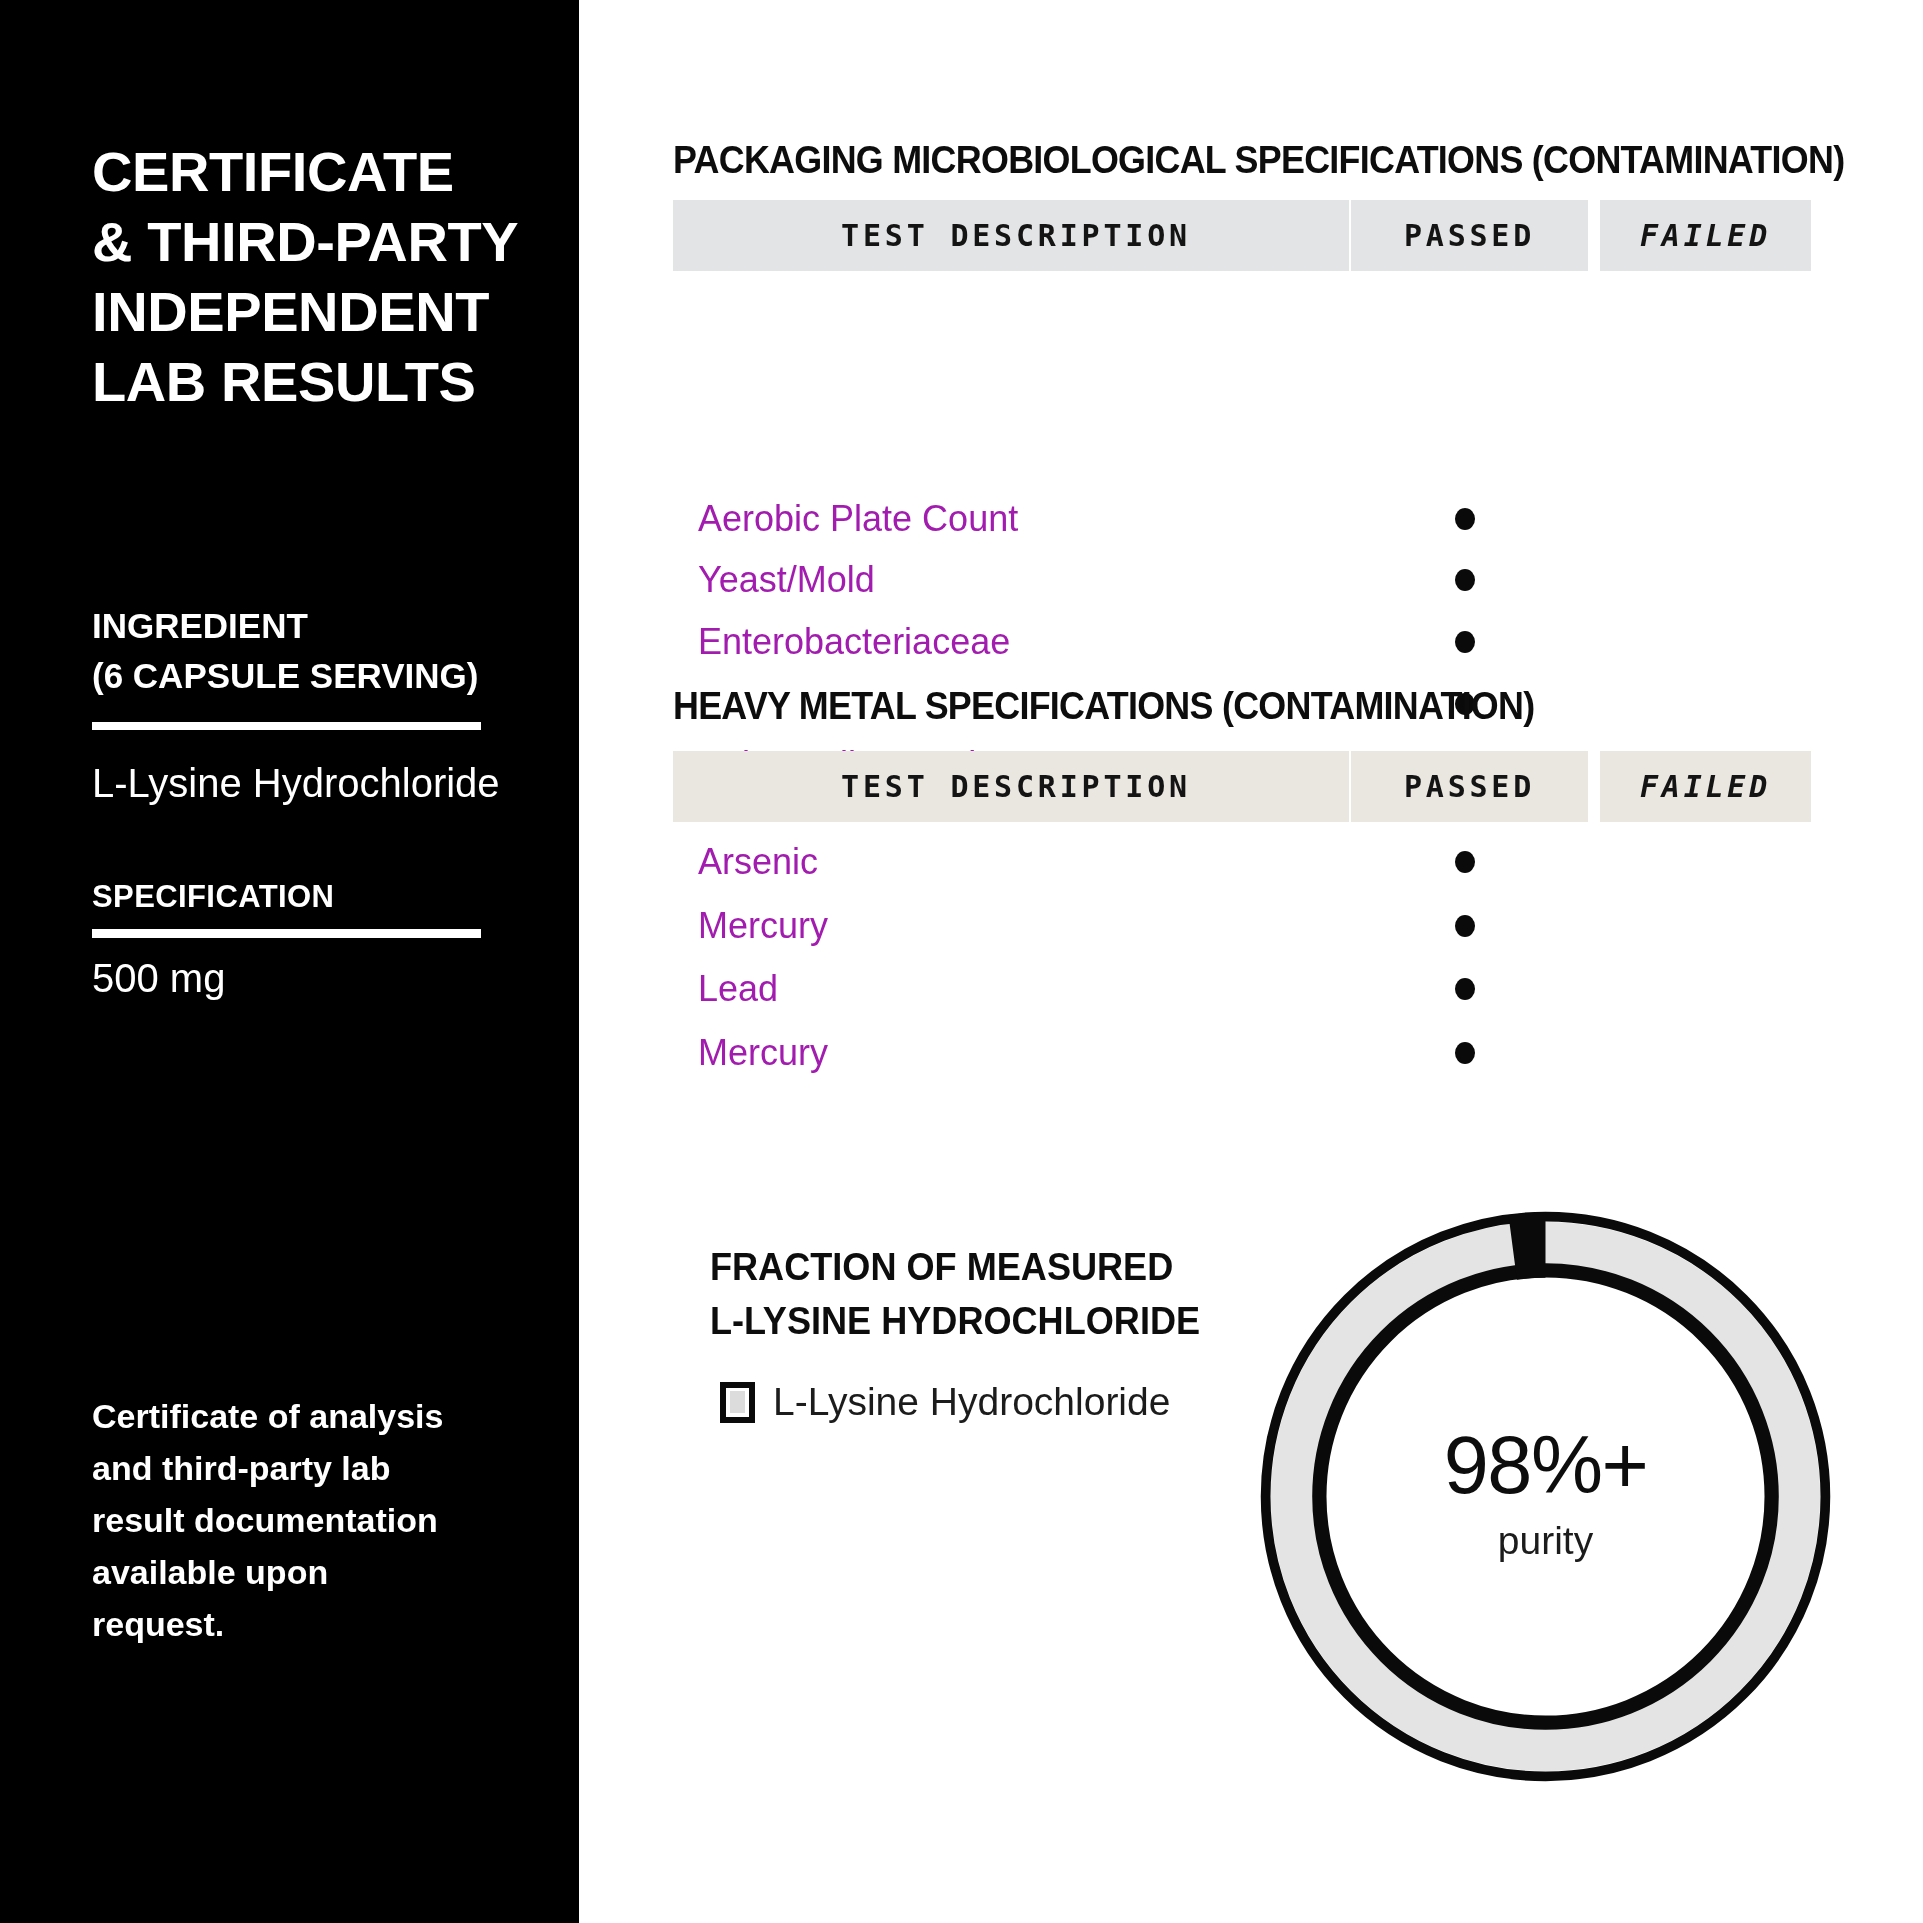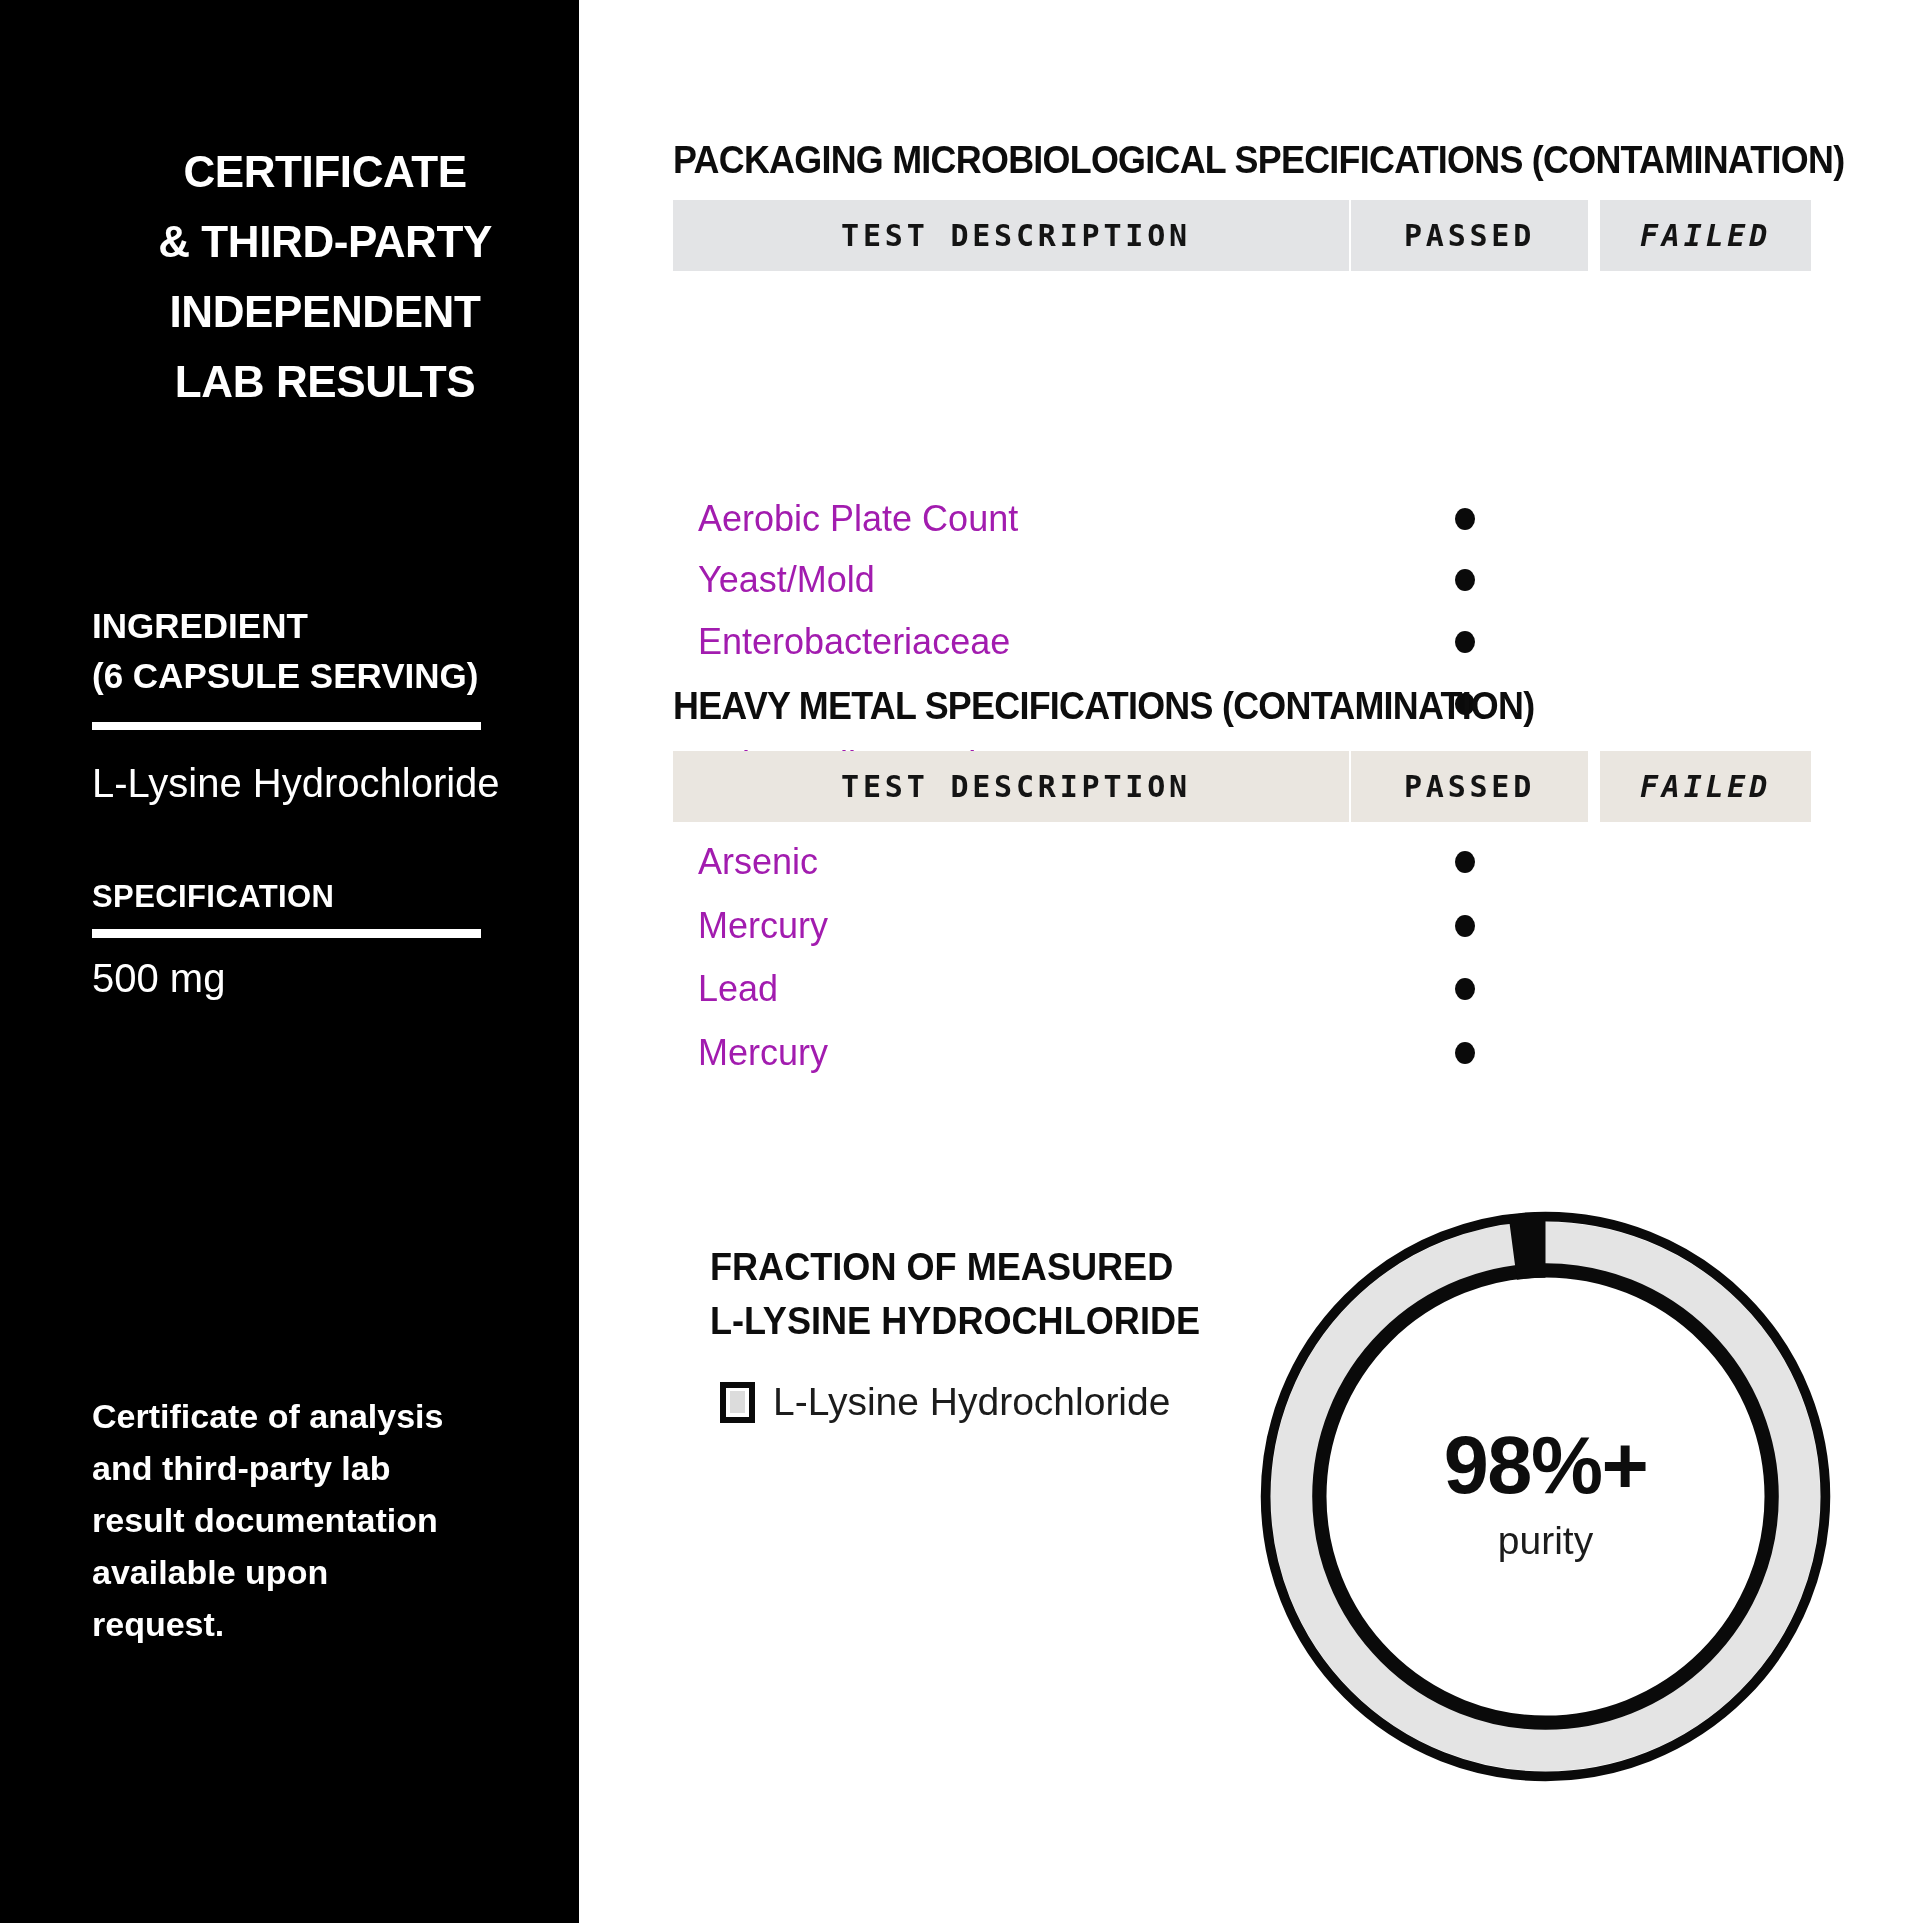--- a/index.html
+++ b/index.html
@@ -2,22 +2,22 @@
 <html style="font-size:12px"><head>
 <meta charset="utf-8">
 <style>
   html,body{margin:0;padding:0;background:#ffffff;}
   #page{position:relative;width:1924px;height:1924px;background:#ffffff;overflow:hidden;
         font-family:"Liberation Sans",sans-serif;color:#111;}
   .abs{position:absolute;}
 
   
   #sidebar{left:0;top:0;width:579px;height:1924px;background:#000;}
-  .sb-title{left:92px;top:137px;width:466px;font-size:44px;font-weight:800;line-height:70px;
-            color:#fff;letter-spacing:-0.4px;text-align:center;}
+  .sb-title{left:92px;top:137px;width:466px;font-size:56px;font-weight:800;line-height:70px;
+            color:#fff;letter-spacing:-0.4px;}
   .sb-h2{left:92px;width:451px;color:#fff;font-weight:700;}
   #ingredient-heading{top:601px;font-size:35px;line-height:50px;}
   #spec-heading{top:878px;font-size:31px;line-height:38px;letter-spacing:0.4px;}
   .sb-rule{left:92px;width:389px;background:#fff;}
   #rule-1{top:722px;height:8.3px;}
   #rule-2{top:929px;height:9px;}
   .sb-value{left:92px;width:466px;color:#fff;font-weight:300;font-size:40px;line-height:45px;}
   #ingredient-value{top:761px;}
   #spec-value{top:956px;}
   #sb-footer{left:92px;top:1390px;width:451px;color:#fff;font-weight:600;font-size:34px;line-height:52px;}
@@ -50,21 +50,21 @@
                     transform:scaleX(0.95);transform-origin:left center;color:#0d0d0d;}
   #legend{left:720px;top:1380px;width:616px;height:44px;}
   #legend-swatch{position:absolute;left:0;top:1.5px;width:35px;height:41px;background:#fff;
                  border:6.8px solid #0a0a0a;box-sizing:border-box;}
   #legend-swatch .fill{position:absolute;left:3.8px;top:3.8px;right:3.8px;bottom:3.8px;background:#dcdcdc;}
   #legend-label{position:absolute;left:53px;top:0;height:44px;line-height:44px;
                 font-size:39px;font-weight:300;color:#1c1c1c;white-space:nowrap;}
 
   #donut{left:1260px;top:1211px;width:571px;height:571px;}
   #donut-value{left:1260px;top:1419px;width:571px;text-align:center;
-               font-size:81px;font-weight:700;letter-spacing:-1.5px;color:#0d0d0d;}
+               font-size:81px;font-weight:400;letter-spacing:-1.5px;color:#0d0d0d;}
   #donut-sub{left:1260px;top:1519px;width:571px;text-align:center;
              font-size:39px;font-weight:300;color:#1c1c1c;}
 </style>
 </head>
 <body>
 
 <div id="page">
 
   <div id="sidebar" class="abs">
     <div class="abs sb-title">

